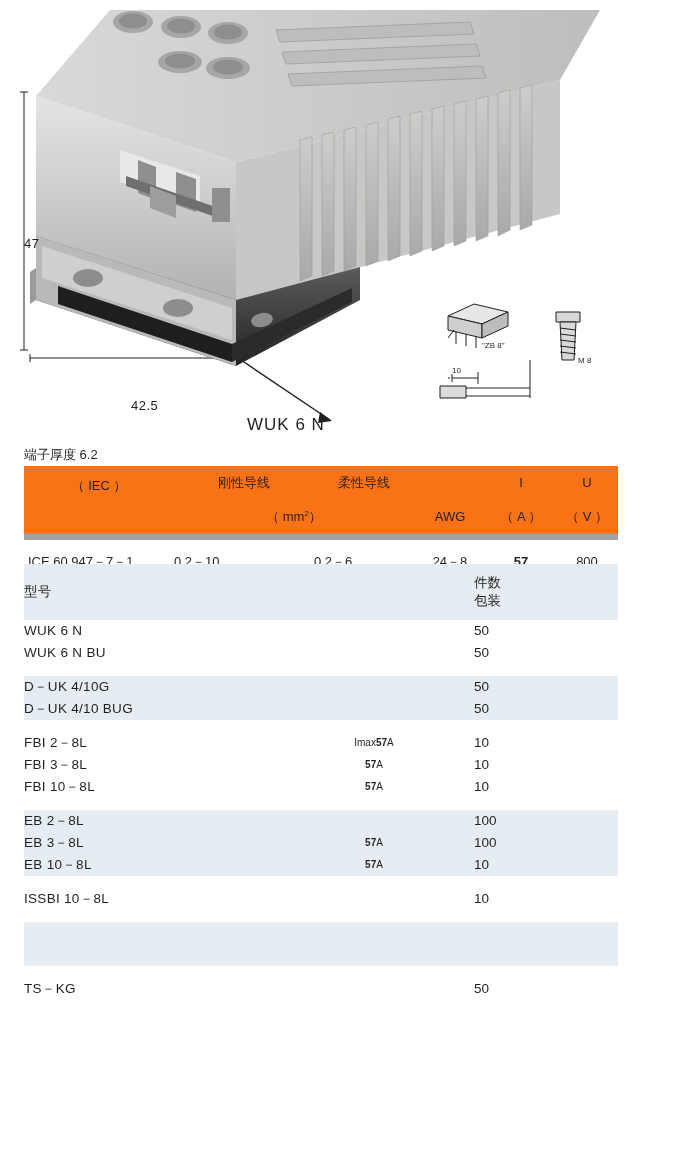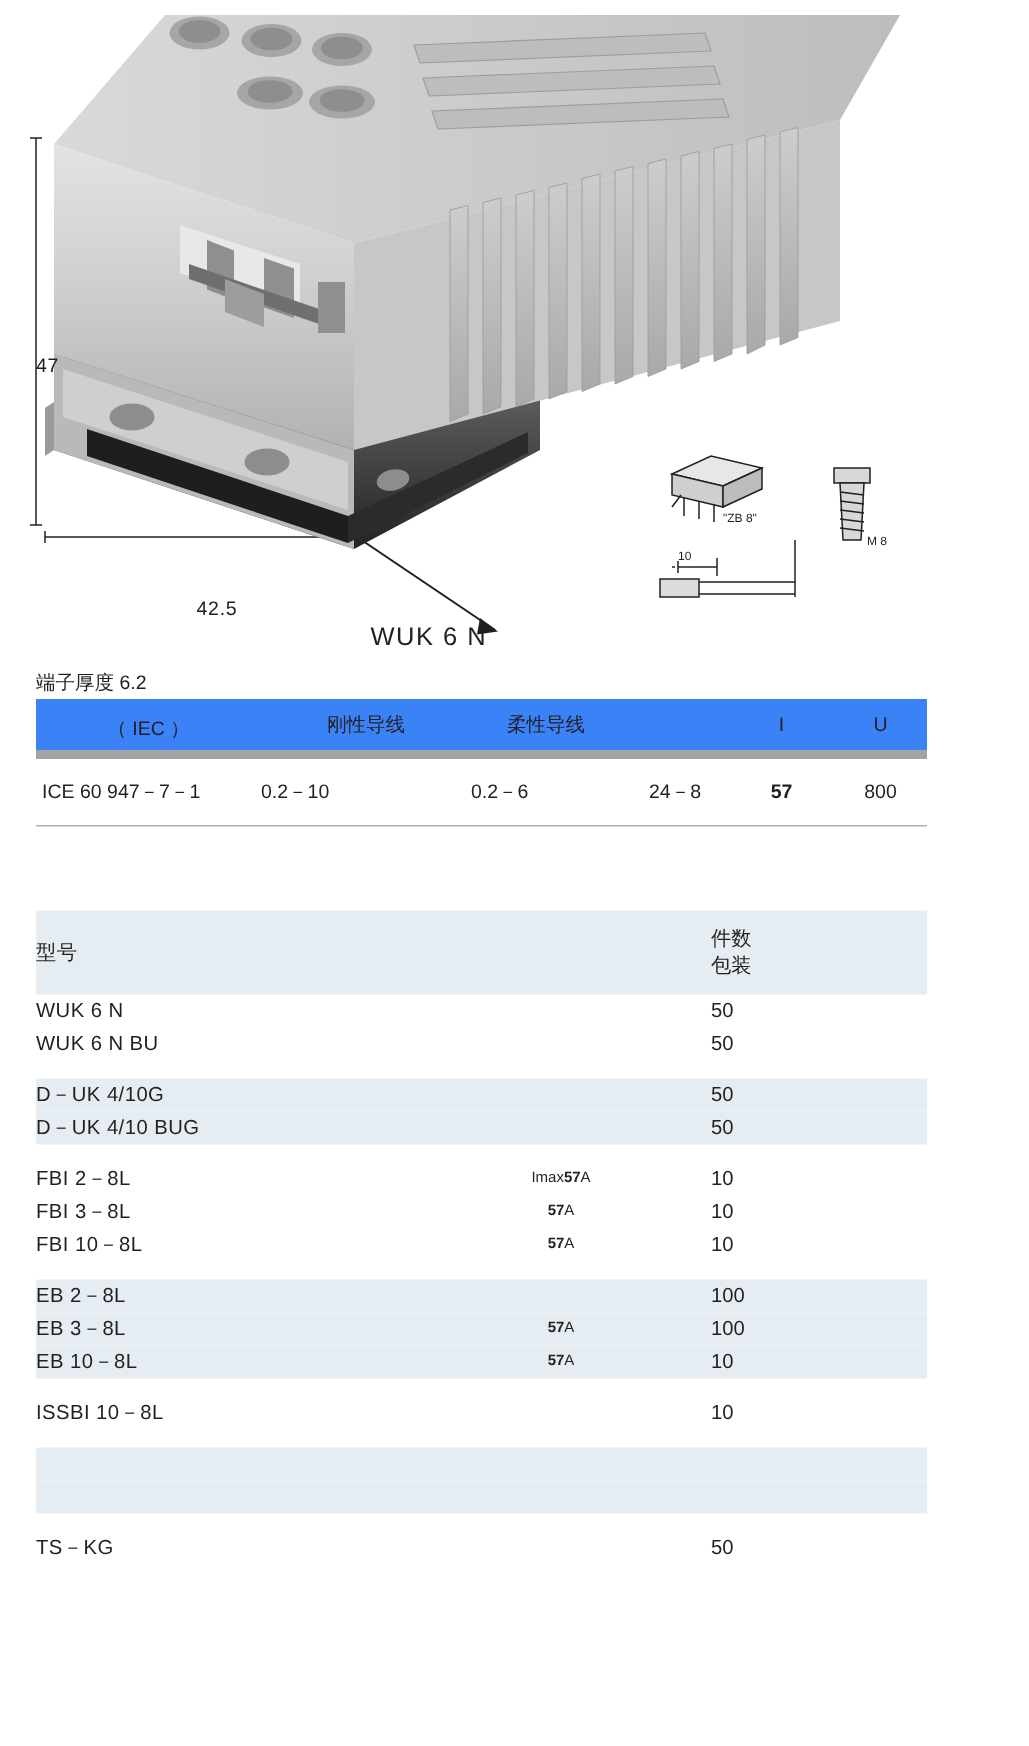--- a/index.html
+++ b/index.html
@@ -75,38 +75,38 @@
     left: 24px;
     top: 466px;
     width: 594px;
   }
   #spec-table td {
     padding: 0;
     vertical-align: middle;
     line-height: 1.25;
   }
   .hdr-band {
-    background: #3b82f6;
+    background: #f97316;
     padding-left: 28px;
   }
   .row-line-top {
     border-top: 6px solid #a3a3a3;
   }
   .row-line-bottom {
     border-bottom: 1px solid #9fb4c2;
   }
   .c-center { text-align: center; }
   .c-left { text-align: left; }
   .bold { font-weight: bold; }
   .sup { font-size: 8px; vertical-align: super; }
 
   
   #prod-table {
     left: 24px;
-    top: 607px;
+    top: 564px;
     width: 594px;
   }
   #prod-table td {
     padding: 0;
     line-height: 1.25;
     vertical-align: middle;
   }
   .band {
     background: #e6edf2;
   }
@@ -278,20 +278,29 @@
   </colgroup>
   <tbody>
     <tr class="hdr-band">
       <td class="c-center" style="height:28px;padding-top:6px;">（ IEC ）</td>
       <td class="c-center">刚性导线</td>
       <td class="c-center">柔性导线</td>
       <td class="c-center"></td>
       <td class="c-center">I</td>
       <td class="c-center">U</td>
     </tr>
+    <tr class="hdr-band">
+      <td style="height:34px;"></td>
+      <td class="c-center" colspan="2">
+        <span>（ mm</span><span class="sup">2</span><span>）</span>
+      </td>
+      <td class="c-center">AWG</td>
+      <td class="c-center">（ A ）</td>
+      <td class="c-center">（ V ）</td>
+    </tr>
     <tr>
       <td class="c-left row-line-top row-line-bottom" style="height:44px;padding-left:4px;">ICE 60 947－7－1</td>
       <td class="c-left row-line-top row-line-bottom">0.2－10</td>
       <td class="c-left row-line-top row-line-bottom">0.2－6</td>
       <td class="c-center row-line-top row-line-bottom">24－8</td>
       <td class="c-center row-line-top row-line-bottom bold">57</td>
       <td class="c-center row-line-top row-line-bottom">800</td>
     </tr>
   </tbody>
 </table>

